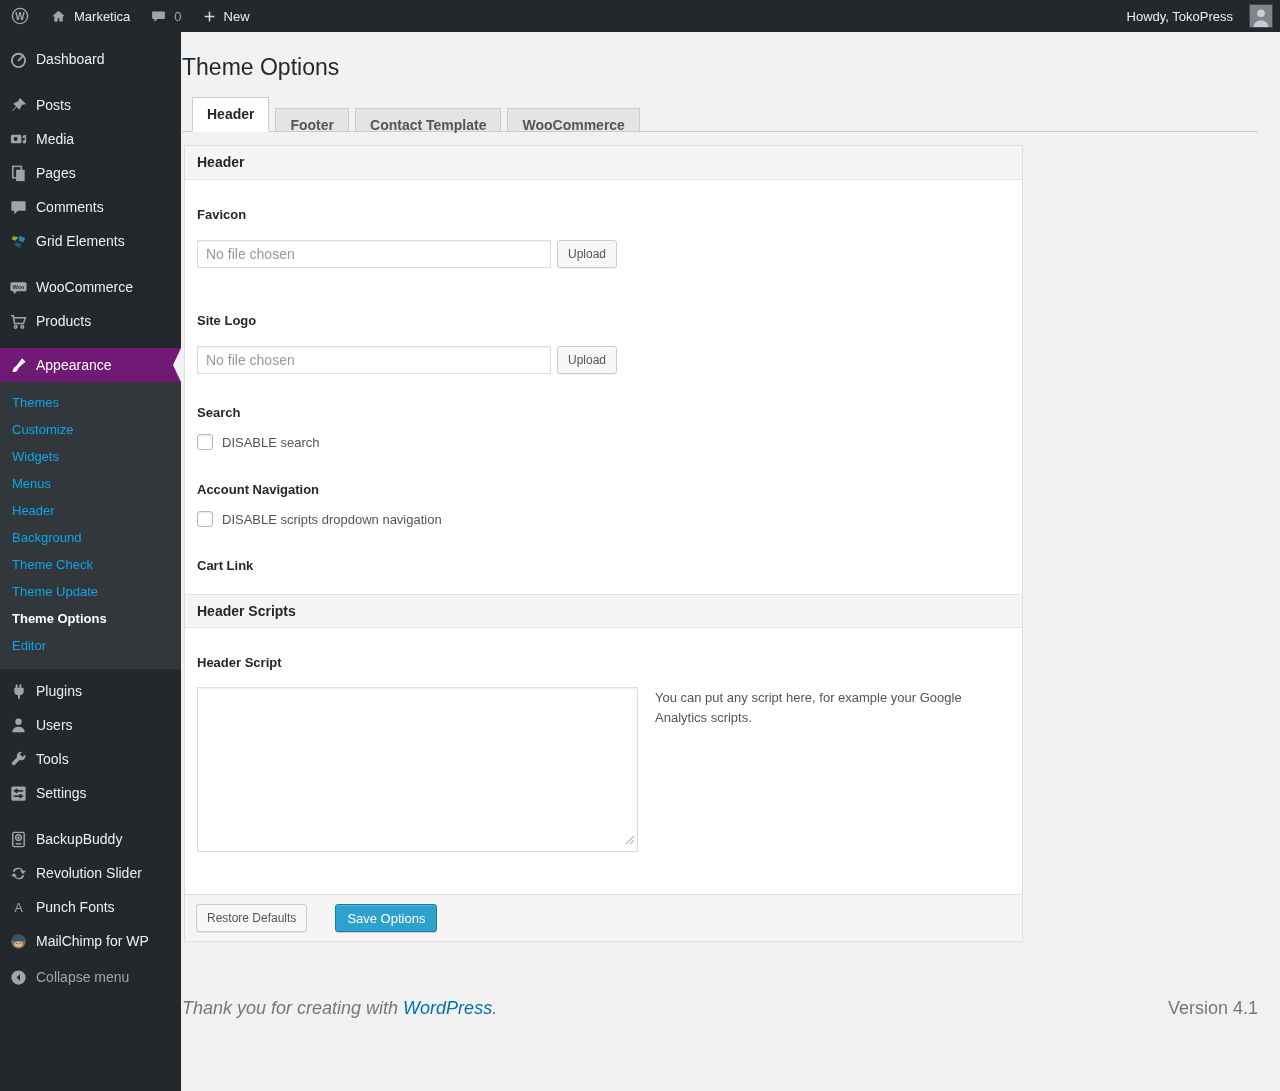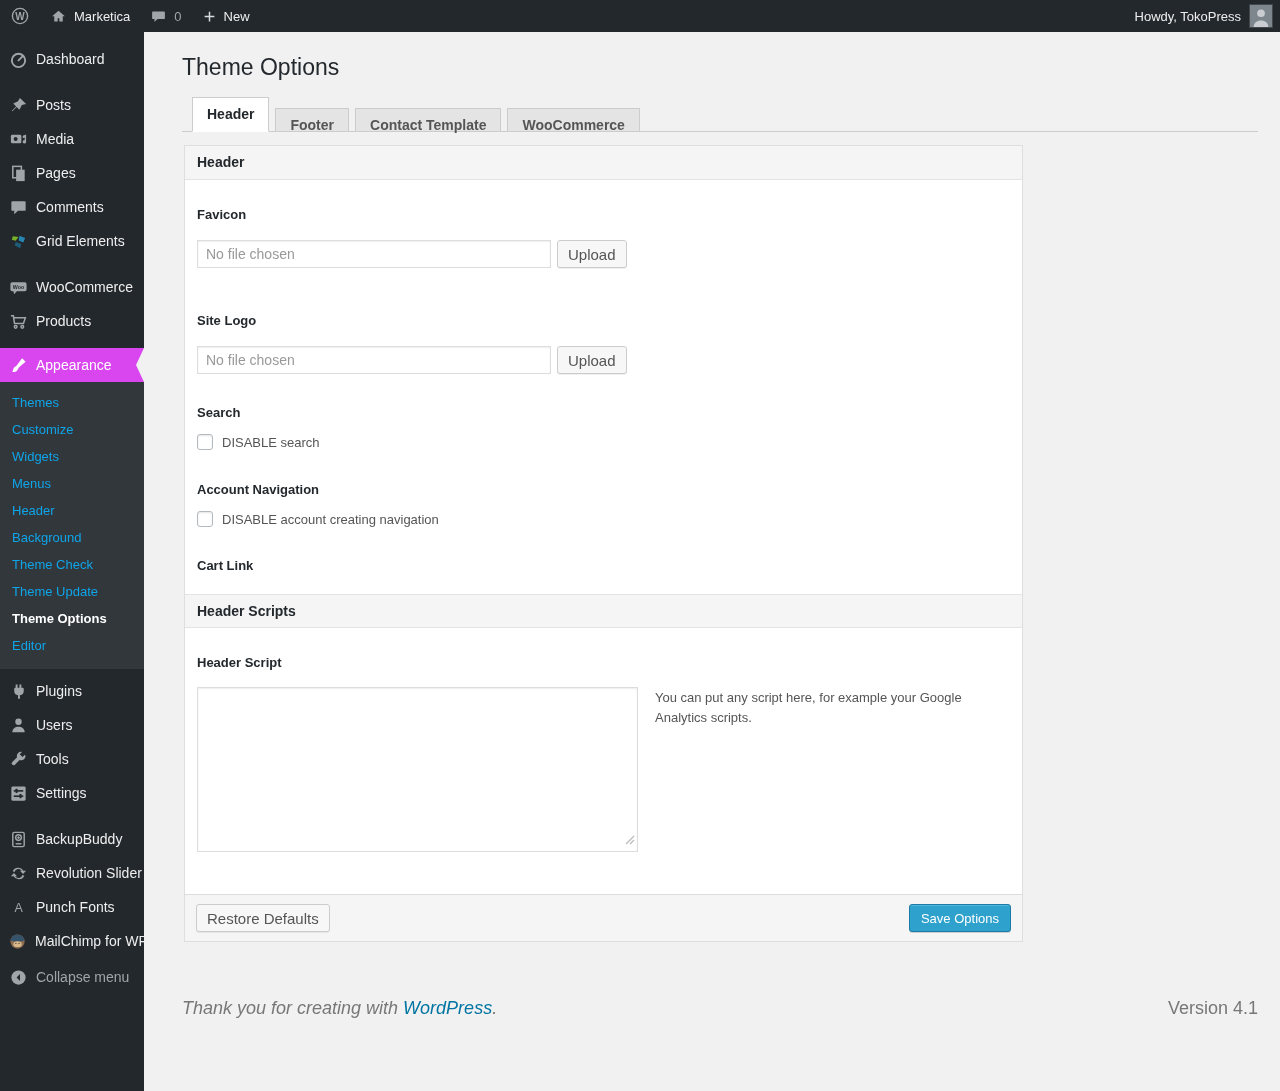--- a/index.html
+++ b/index.html
@@ -11,35 +11,35 @@
   }
   
   #adminbar {
     position:absolute; top:0; left:0; width:1280px; height:32px;
     background:#23282d; display:flex; align-items:center;
     color:#eee; font-size:13px; z-index:20;
   }
   .ab-item { display:flex; align-items:center; gap:7px; padding:0 10px; height:32px; cursor:pointer; }
   .ab-item svg { display:block; }
   .ab-count { color:#a0a5aa; }
-  .ab-right { margin-left:auto; display:flex; align-items:center; gap:8px; padding-right:7px; height:32px; cursor:pointer; }
+  .ab-right { margin-left:auto; display:flex; align-items:center; gap:16px; padding-right:7px; height:32px; cursor:pointer; }
   .avatar { width:24px; height:24px; display:block; border:1px solid rgba(255,255,255,.15); }
   
   #sidebar {
-    position:absolute; top:32px; left:0; width:144px; height:1059px;
+    position:absolute; top:32px; left:0; width:181px; height:1059px;
     background:#23282d; padding-top:10px; z-index:10;
   }
   .menu-item {
     position:relative; height:34px; display:flex; align-items:center;
     padding-left:8px; color:#eee; font-size:14px; cursor:pointer;
   }
   .menu-icon { width:20px; height:20px; display:flex; align-items:center; justify-content:center; }
   .menu-icon svg { width:19px; height:19px; display:block; }
   .menu-label { margin-left:8px; white-space:nowrap; }
-  .menu-item.current-top { background:#d946ef; color:#fff; }
+  .menu-item.current-top { background:#701a75; color:#fff; }
   .menu-item.current-top::after {
     content:""; position:absolute; right:0; top:0; width:0; height:0;
     border-top:17px solid transparent; border-bottom:17px solid transparent;
     border-right:8px solid #f1f1f1;
   }
   .sep2{height:2px;} .sep5{height:5px;} .sep10{height:10px;} .sep12{height:12px;}
   .submenu { background:#32373c; padding:7px 0 10px; }
   .submenu-item {
     height:27px; line-height:27px; padding-left:12px;
     font-size:13px; color:#0ea5e9; cursor:pointer; white-space:nowrap;
@@ -68,41 +68,41 @@
   .mt27 { margin-top:27px; } .mt31 { margin-top:31px; } .mt32 { margin-top:32px; }
   .upload-row { display:flex; align-items:center; margin-top:18px; }
   .file-text {
     width:354px; height:28px; border:1px solid #ddd; background:#fff;
     box-shadow:inset 0 1px 2px rgba(0,0,0,.07); padding:0 8px;
     font-size:14px; color:#32373c; font-family:inherit;
   }
   .file-text::placeholder { color:#999; opacity:1; }
   .button {
     margin-left:6px; height:28px; padding:0 10px; background:#f7f7f7;
-    border:1px solid #ccc; border-radius:3px; color:#555; font-size:15px;
+    border:1px solid #ccc; border-radius:3px; color:#555; font-size:12px;
     box-shadow:0 1px 0 rgba(0,0,0,.06); font-family:inherit; cursor:pointer;
   }
   .checkbox-row { display:flex; align-items:center; margin-top:14px; font-size:13px; color:#555; cursor:pointer; }
   .checkbox {
     width:16px; height:16px; border:1px solid #b4b9be; border-radius:3px;
     background:#fff; box-shadow:inset 0 1px 2px rgba(0,0,0,.1); margin-right:9px; flex:none;
   }
   .pb18 { padding-bottom:18px; } .pb21 { padding-bottom:21px; } .pb42 { padding-bottom:42px; }
   .script-row { display:flex; margin-top:17px; }
   .ta-wrap { position:relative; width:441px; }
   .script-area {
     width:441px; height:165px; border:1px solid #ddd; background:#fff;
     box-shadow:inset 0 1px 2px rgba(0,0,0,.07); resize:none;
     font-family:inherit; font-size:13px; padding:4px 6px; display:block;
   }
   .grip { position:absolute; right:3px; bottom:3px; }
   .help-text { margin-left:17px; width:310px; font-size:13px; color:#555; line-height:1.55; padding-top:1px; }
   .panel-footer {
     border-top:1px solid #ddd; background:#f5f5f5; padding:9px 11px;
-    display:flex; justify-content:space-between; align-items:center;
+    display:flex; align-items:center;gap:28px;
   }
   .button-primary {
     height:28px; padding:0 11px; background:#2ea2cc; border:1px solid #1b7aa6;
     border-radius:3px; color:#fff; font-size:13px; font-family:inherit; cursor:pointer;
     box-shadow:inset 0 1px 0 rgba(120,200,230,.5), 0 1px 0 rgba(0,0,0,.15);
   }
   .panel-footer .button { margin-left:0; }
   
   .page-footer { display:flex; justify-content:space-between; margin-top:56px; font-size:18px; color:#777; }
   .thanks { font-style:italic; }
@@ -404,21 +404,21 @@
 
       <div class="field-label mt31">Search</div>
       <div class="checkbox-row">
         <span class="checkbox"></span>
         <span>DISABLE search</span>
       </div>
 
       <div class="field-label mt32">Account Navigation</div>
       <div class="checkbox-row">
         <span class="checkbox"></span>
-        <span>DISABLE account creating navigation</span>
+        <span>DISABLE scripts dropdown navigation</span>
       </div>
 
       <div class="field-label mt31">Cart Link</div>
     </div>
 
     <div class="section-bar">Header Scripts</div>
 
     <div class="panel-body pb42">
       <div class="field-label mt27">Header Script</div>
       <div class="script-row">

